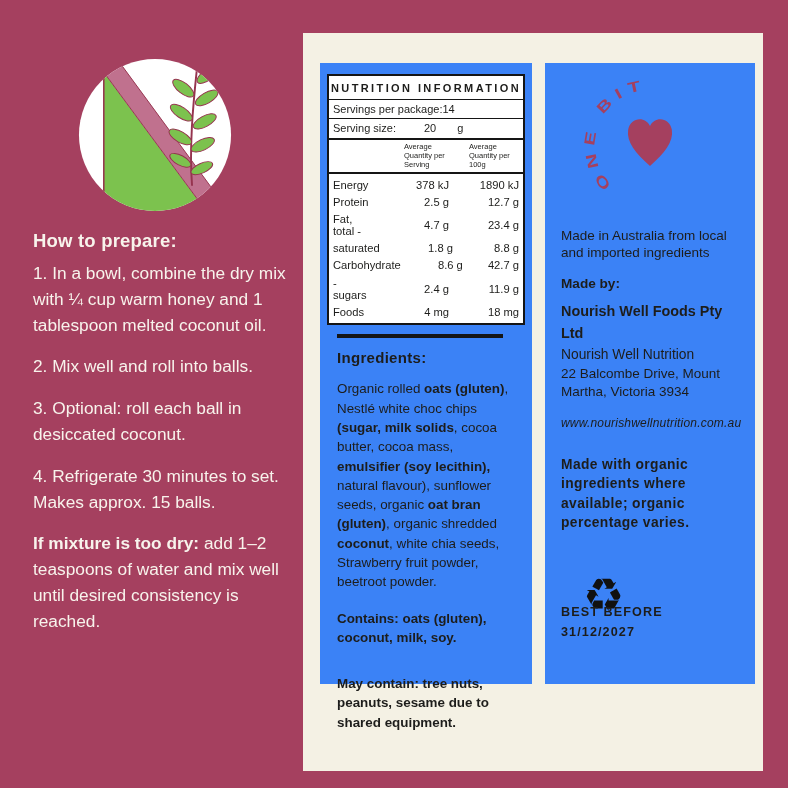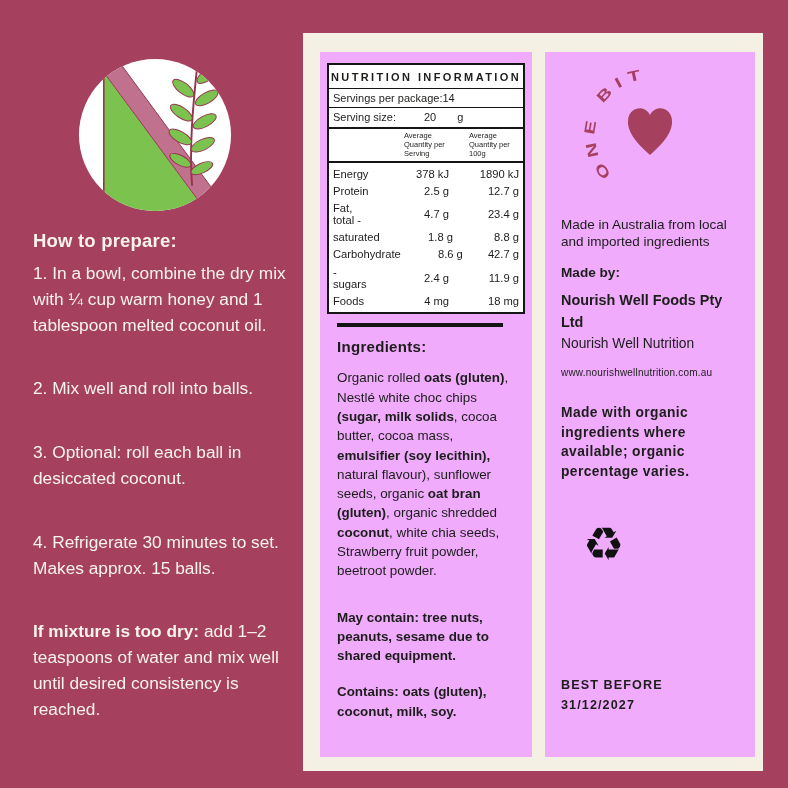--- a/index.html
+++ b/index.html
@@ -11,26 +11,26 @@
     position:relative;
     overflow:hidden;
   }
 
   
   .left-panel { position:absolute; left:0; top:0; width:303px; height:788px; }
   .left-logo { position:absolute; left:77px; top:57px; width:156px; height:156px; }
   .prep { position:absolute; left:33px; top:230px; width:264px; color:#F8F3EC; }
   .prep h2 { font-size:18.5px; font-weight:bold; letter-spacing:.2px; margin-bottom:9px; }
   .prep p { font-size:17.3px; line-height:25.8px; font-weight:400; white-space:pre-line; }
-  .prep p + p { margin-top:38px; }
+  .prep p + p { margin-top:16px; }
   .prep .b { font-weight:bold; }
 
   
   .sheet { position:absolute; left:303px; top:33px; width:460px; height:738px; background:#F4F1E4; }
-  .card { position:absolute; top:19px; height:705px; background:#f0abfc; }
+  .card { position:absolute; top:30px; height:621px; background:#3b82f6; }
   .card-mid { left:17px; width:212px; }
   .card-right { left:242px; width:210px; }
 
   
   .ntable { margin:11px 7px 0 7px; border:2px solid #151515; background:#fff; }
   .nt-title { text-align:center; font-weight:bold; font-size:11px; letter-spacing:2.4px;
               padding:6px 0 5px; border-bottom:1.5px solid #151515; white-space:nowrap; }
   .nt-line1 { font-size:11px; padding:3px 4px; border-bottom:1px solid #151515; }
   .nt-line2 { display:flex; font-size:11px; padding:3px 4px 4px; border-bottom:2px solid #151515; }
   .nt-line2 .v { margin-left:28px; }
@@ -56,21 +56,21 @@
   .mt-may { margin-top:27px; }
   .storage { margin:30px 15px 0 17px; font-size:13.4px; line-height:19.3px; }
 
   
   .logo2-wrap { margin:6px auto 0; width:152px; height:152px; }
   .made-in { margin:6px 12px 0 16px; font-size:13.5px; line-height:17.2px; }
   .made-by { margin:15px 12px 0 16px; font-size:13.6px; font-weight:bold; }
   .company { margin:9px 12px 0 16px; font-size:14.4px; font-weight:bold; line-height:22px; }
   .brand { margin:3px 12px 0 16px; font-size:13.8px; }
   .address { margin:3px 12px 0 16px; font-size:13.5px; line-height:17.2px; }
-  .website { margin:16px 12px 0 16px; font-size:10px; letter-spacing:.2px; }
+  .website { margin:16px 12px 0 16px; font-size:12px; letter-spacing:.2px;font-style:italic; }
   .organic { margin:25px 12px 0 16px; font-size:13.8px; font-weight:bold;
              letter-spacing:.4px; line-height:19.4px; }
   .recycle-row { display:flex; margin:40px 0 0 38px; }
   .recycle-icon { font-size:46px; line-height:46px; color:#111; }
   .recycle-text { margin-left:18px; font-size:13.5px; line-height:22px; white-space:pre-line; }
   .best { position:absolute; left:16px; bottom:42px; font-weight:bold; font-size:12.6px;
           letter-spacing:1.1px; line-height:20px; white-space:pre-line; }
 </style>
 </head>
 <body>
@@ -173,42 +173,43 @@
             <span class="lab">Foods</span>
             <span class="v1">4 mg</span>
             <span class="v2">18 mg</span>
           </div>
         </div>
     </div>
 
     <div class="ing-rule"></div>
     <div class="ing-h">Ingredients:</div>
     <div class="ing-body"><span>Organic rolled </span><span class="b">oats (gluten)</span><span>, Nestlé white choc chips </span><span class="b">(sugar, milk solids</span><span>, cocoa butter, cocoa mass, </span><span class="b">emulsifier (soy lecithin),</span><span> natural flavour), sunflower seeds, organic </span><span class="b">oat bran (gluten)</span><span>, organic shredded </span><span class="b">coconut</span><span>, white chia seeds, Strawberry fruit powder, beetroot powder.</span></div>
+    <div class="bold-block mt-contains">Contains: oats (gluten), coconut, milk, soy.</div>
     <div class="bold-block mt-may">May contain: tree nuts, peanuts, sesame due to shared equipment.</div>
-    <div class="bold-block mt-contains">Contains: oats (gluten), coconut, milk, soy.</div>
   </div>
 
   <div class="card card-right">
 
     <div class="logo2-wrap">
       <svg viewBox="0 0 160 160" width="152" height="152">
         <defs>
           <path id="tc" d="M80,22 a58,58 0 1,1 -0.05,0" fill="none"></path>
         </defs>
         <text font-size="15.5" font-weight="bold" letter-spacing="5" fill="#A5405F" font-family="Liberation Sans, sans-serif">
           <textPath href="#tc" startOffset="62%" textLength="336" lengthAdjust="spacingAndGlyphs">ONE BITE AT A TIME</textPath>
         </text>
         <path d="M80,102 C65,89 55,77 57,64 C59,51 75,49 80,60 C85,49 101,51 103,64 C105,77 95,89 80,102 Z" fill="#A5405F"></path>
       </svg>
     </div>
 
     <div class="made-in">Made in Australia from local and imported ingredients</div>
     <div class="made-by">Made by:</div>
     <div class="company">Nourish Well Foods Pty Ltd</div>
     <div class="brand">Nourish Well Nutrition</div>
+    <div class="address">22 Balcombe Drive, Mount Martha, Victoria 3934</div>
     <div class="website">www.nourishwellnutrition.com.au</div>
     <div class="organic">Made with organic ingredients where available; organic percentage varies.</div>
 
     <div class="recycle-row">
       <div class="recycle-icon">♻</div>
     </div>
 
     <div class="best">BEST BEFORE
 31/12/2027</div>
   </div>

